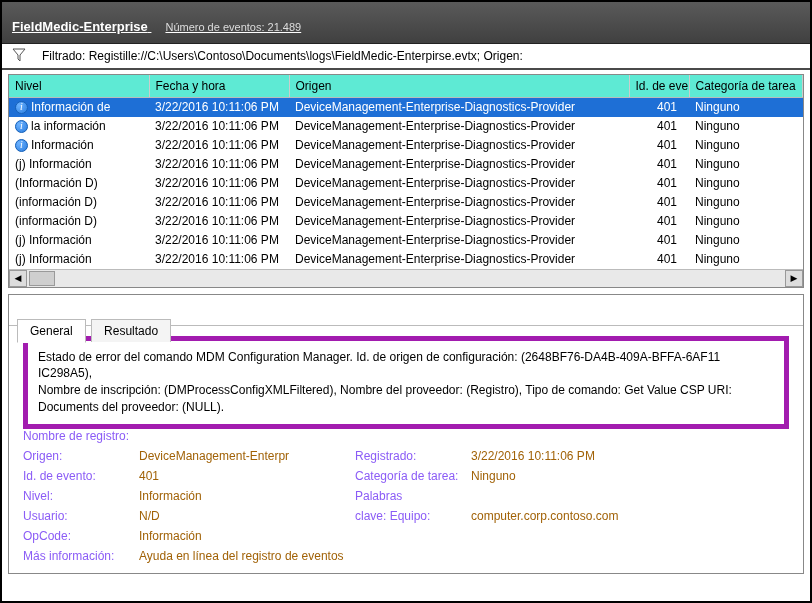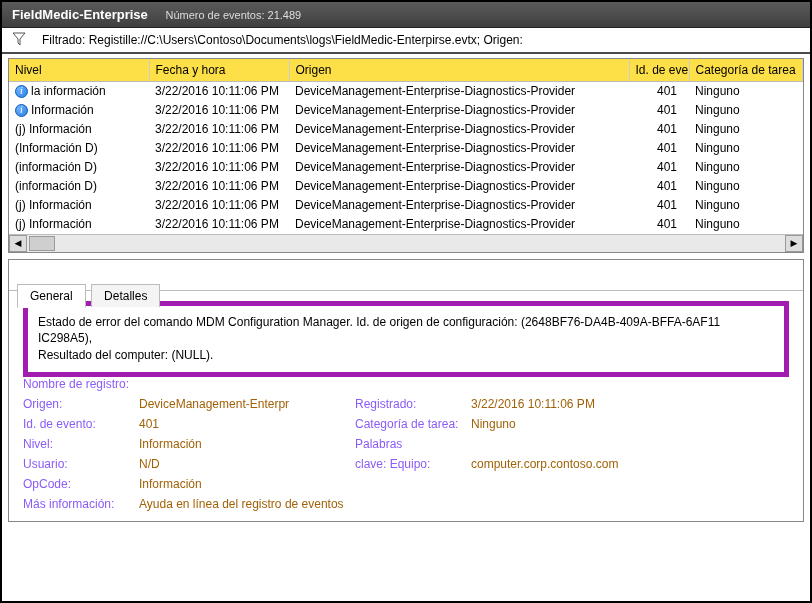--- a/index.html
+++ b/index.html
@@ -11,25 +11,26 @@
     color: #000;
     width: 812px;
     height: 603px;
     border: 2px solid #000;
     overflow: hidden;
     position: relative;
   }
   .titlebar {
     background: linear-gradient(to bottom, #5a5a5a, #404040);
     color: #fff;
-    height: 26px;
+    height: 42px;
     line-height: 26px;
-    padding: 0 10px;
+    padding: 12px 10px;
     border-bottom: 1px solid #222;
     font-size: 13px;
+    text-decoration: underline;
   }
   .titlebar .app-title { font-weight: bold; }
   .titlebar .event-count { margin-left: 14px; font-size: 11px; color: #ddd; }
   .filterbar {
     background: #fff;
     height: 26px;
     display: flex;
     align-items: center;
     padding: 0 6px;
     border-bottom: 2px solid #4a4a4a;
@@ -51,21 +52,21 @@
     border-collapse: collapse;
     table-layout: fixed;
   }
   .grid th {
     text-align: left;
     font-weight: normal;
     font-size: 12px;
     padding: 4px 6px;
     border-right: 1px solid #ccc;
     border-bottom: 1px solid #bbb;
-    background: #fde047;
+    background: #5eead4;
     white-space: nowrap;
     overflow: hidden;
   }
   .grid th.right { text-align: right; }
   .grid td {
     padding: 2px 6px;
     font-size: 12px;
     white-space: nowrap;
     overflow: hidden;
     vertical-align: middle;
@@ -213,20 +214,27 @@
     <thead>
       <tr>
         <th>Nivel</th>
         <th>Fecha y hora</th>
         <th>Origen</th>
         <th class="right">Id. de evento</th>
         <th>Categoría de tarea</th>
       </tr>
     </thead>
     <tbody id="grid-body">
+        <tr class="sel">
+          <td class="col-level"><span class="info-icon"></span><span>Información de</span></td>
+          <td class="col-date">3/22/2016 10:11:06 PM</td>
+          <td class="col-origin">DeviceManagement-Enterprise-Diagnostics-Provider</td>
+          <td class="col-id">401</td>
+          <td class="col-cat">Ninguno</td>
+        </tr>
         <tr>
           <td class="col-level"><span class="info-icon"></span><span>la información</span></td>
           <td class="col-date">3/22/2016 10:11:06 PM</td>
           <td class="col-origin">DeviceManagement-Enterprise-Diagnostics-Provider</td>
           <td class="col-id">401</td>
           <td class="col-cat">Ninguno</td>
         </tr>
         <tr>
           <td class="col-level"><span class="info-icon"></span><span>Información</span></td>
           <td class="col-date">3/22/2016 10:11:06 PM</td>
@@ -281,26 +289,27 @@
   <div class="h-scroll">
     <div class="arrow">◀</div>
     <div class="thumb"></div>
     <div class="arrow">▶</div>
   </div>
 </div>
 
 <div class="detail-panel">
   <div class="tabstrip">
     <span class="tab active">General</span>
-    <span class="tab">Detalles</span>
+    <span class="tab">Resultado</span>
   </div>
   <div class="detail-body">
     <div class="desc-box">
       <span class="line1">Estado de error del comando MDM Configuration Manager. Id. de origen de configuración: (2648BF76-DA4B-409A-BFFA-6AF11 IC298A5),</span>
-      <span class="line3">Resultado del computer: (NULL).</span>
+      <span class="line2">Nombre de inscripción: (DMProcessConfigXMLFiltered), Nombre del proveedor: (Registro), Tipo de comando: Get Value CSP URI:</span>
+      <span class="line3">Documents del proveedor: (NULL).</span>
     </div>
     <div class="meta-grid">
       <div class="label">Nombre de registro:</div>
       <div class="value span4"></div>
 
       <div class="label">Origen:</div>
       <div class="value">DeviceManagement-Enterpr</div>
       <div class="label">Registrado:</div>
       <div class="value">3/22/2016 10:11:06 PM</div>
 

